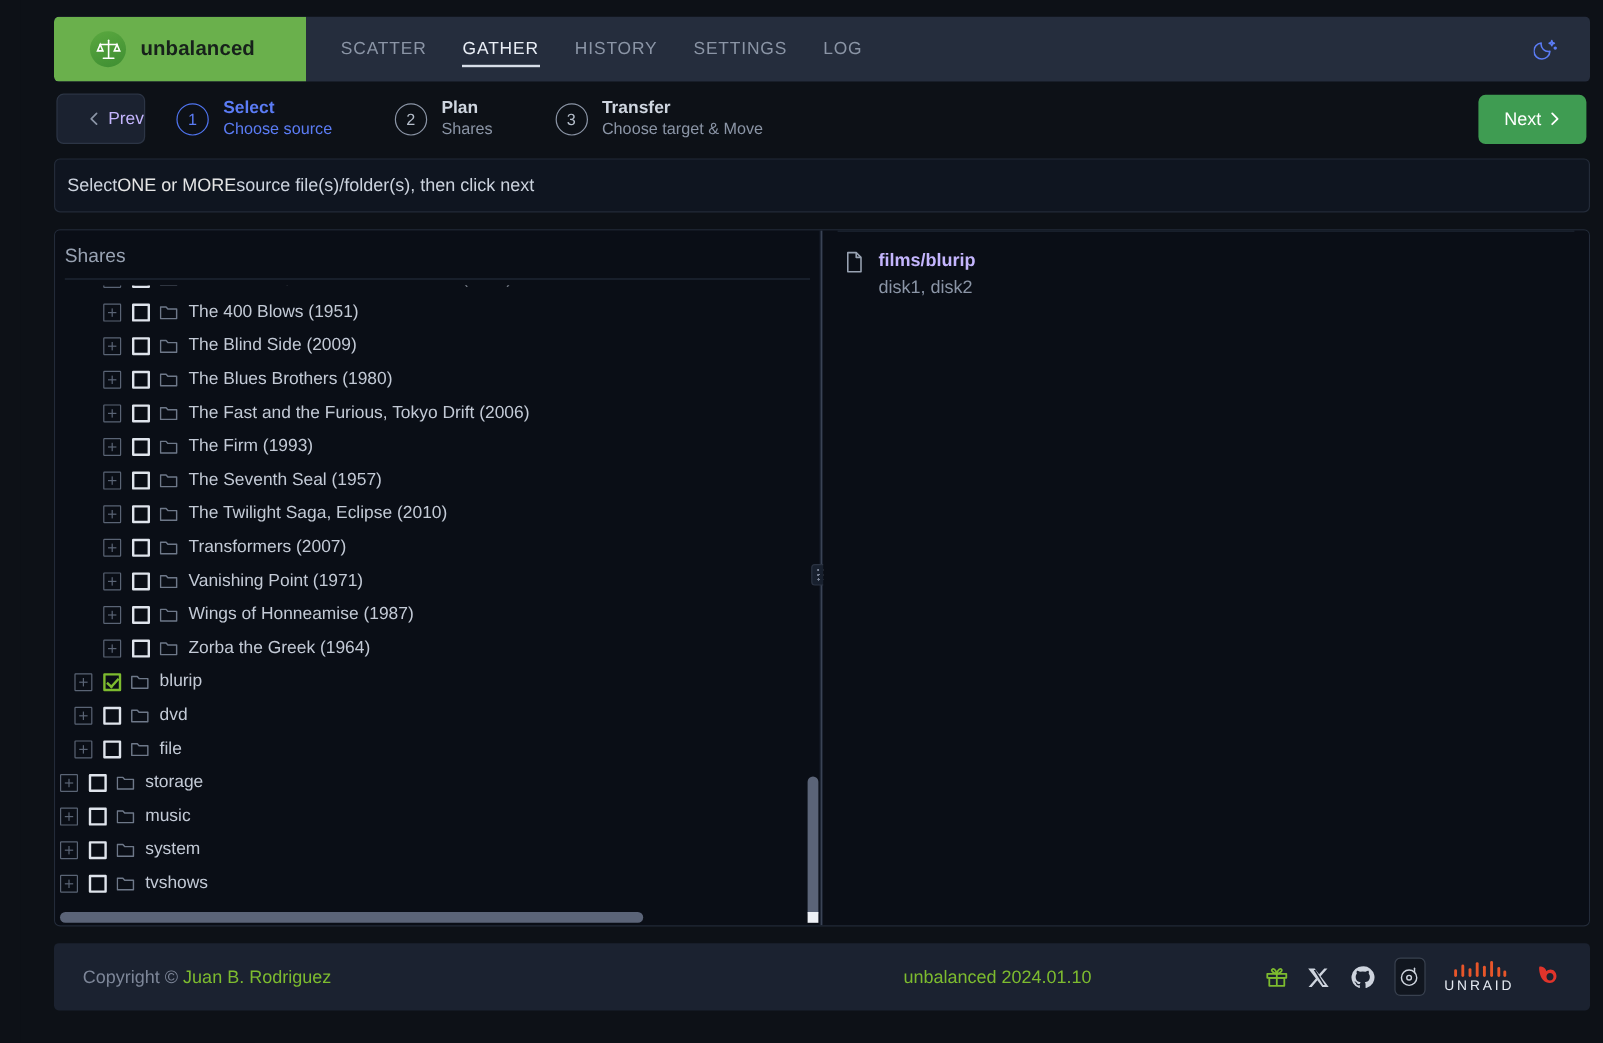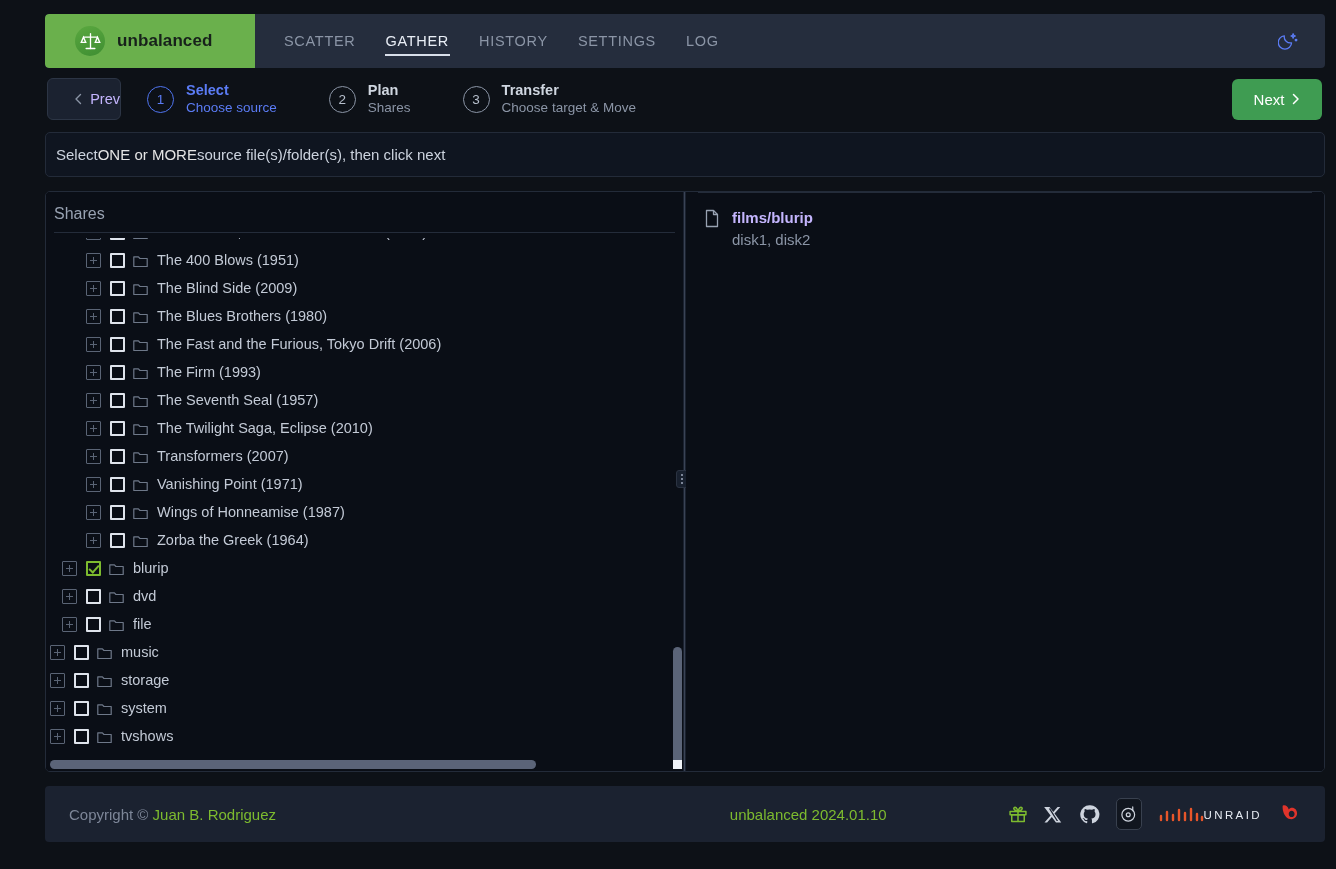--- a/index.html
+++ b/index.html
@@ -211,21 +211,21 @@
     height: 56px; margin-top: 14px;
     background: #1b2230; border-radius: 4px;
     display: flex; align-items: center;
     padding: 0 22px 0 10px;
   }
   .copyright { color: #7d8698; font-size: 15px; width: 540px; margin-left: 14px; }
   .copyright a { color: #7dbb2f; text-decoration: none; }
   .version { color: #7dbb2f; font-size: 15px; flex: 1; text-align: center; }
   .foot-icons { display: flex; align-items: center; gap: 16px; }
   .foot-icon { cursor: pointer; display: flex; align-items: center; }
-  .unraid-logo { display: flex; flex-direction: row; align-items: center; cursor: pointer; }
+  .unraid-logo { display: flex; flex-direction: column; align-items: center; cursor: pointer; }
   .unraid-word {
     color: #e6ebf3; font-size: 11.5px; letter-spacing: 2.4px;
     margin-top: 1px;
   }
   .disc-btn {
     width: 26px; height: 32px; border-radius: 5px;
     background: #11161f; border: 1px solid #39414f;
     display: flex; align-items: center; justify-content: center;
     cursor: pointer;
   }
@@ -451,29 +451,29 @@
                   <path d="M.8 11.5V1.8h4.6l1.5 1.7h7.3v8z"></path>
                 </svg></span>
               <span class="rowlabel">file</span>
             </div>
             <div class="row">
               <span class="exp"></span>
               <span class="cb"></span>
               <span class="folder"><svg width="16" height="13" viewBox="0 0 16 13" fill="none" stroke="#6e7889" stroke-width="1.2" stroke-linejoin="round">
                   <path d="M.8 11.5V1.8h4.6l1.5 1.7h7.3v8z"></path>
                 </svg></span>
+              <span class="rowlabel">storage</span>
+            </div>
+            <div class="row">
+              <span class="exp"></span>
+              <span class="cb"></span>
+              <span class="folder"><svg width="16" height="13" viewBox="0 0 16 13" fill="none" stroke="#6e7889" stroke-width="1.2" stroke-linejoin="round">
+                  <path d="M.8 11.5V1.8h4.6l1.5 1.7h7.3v8z"></path>
+                </svg></span>
               <span class="rowlabel">music</span>
-            </div>
-            <div class="row">
-              <span class="exp"></span>
-              <span class="cb"></span>
-              <span class="folder"><svg width="16" height="13" viewBox="0 0 16 13" fill="none" stroke="#6e7889" stroke-width="1.2" stroke-linejoin="round">
-                  <path d="M.8 11.5V1.8h4.6l1.5 1.7h7.3v8z"></path>
-                </svg></span>
-              <span class="rowlabel">storage</span>
             </div>
             <div class="row">
               <span class="exp"></span>
               <span class="cb"></span>
               <span class="folder"><svg width="16" height="13" viewBox="0 0 16 13" fill="none" stroke="#6e7889" stroke-width="1.2" stroke-linejoin="round">
                   <path d="M.8 11.5V1.8h4.6l1.5 1.7h7.3v8z"></path>
                 </svg></span>
               <span class="rowlabel">system</span>
             </div>
             <div class="row">

